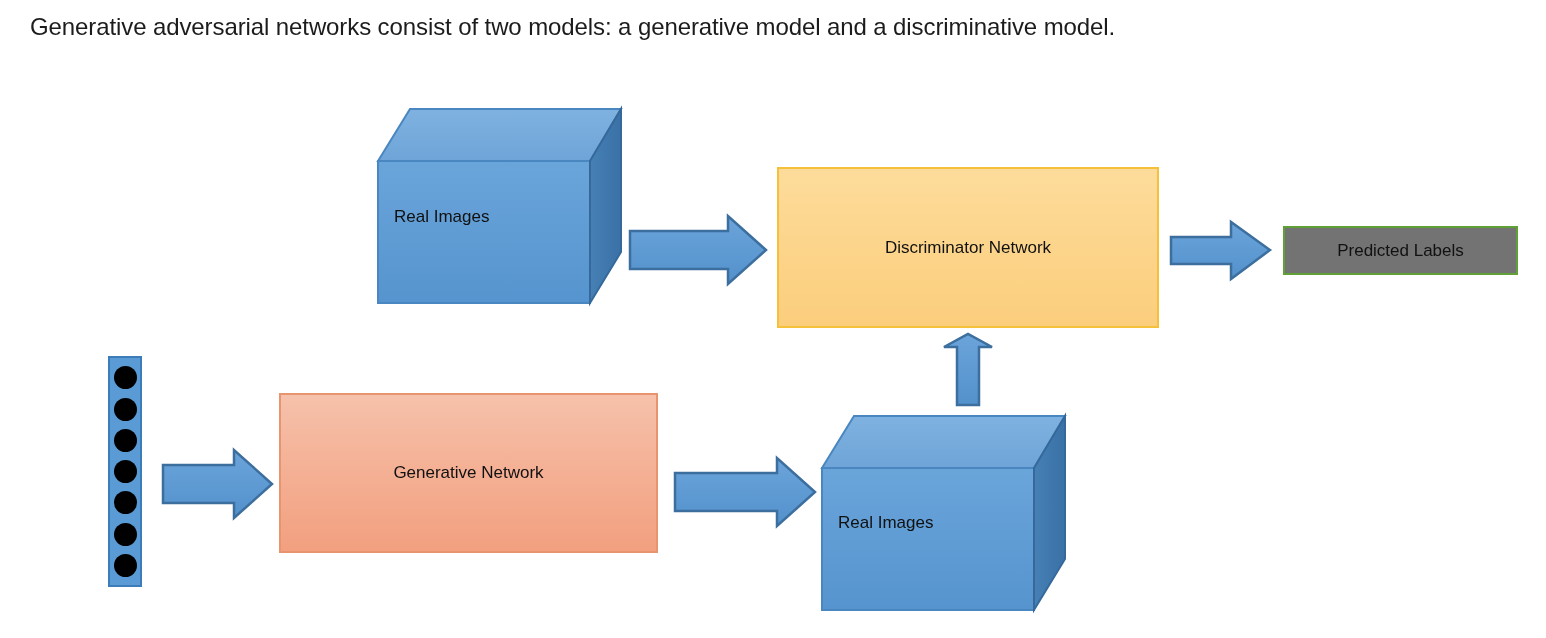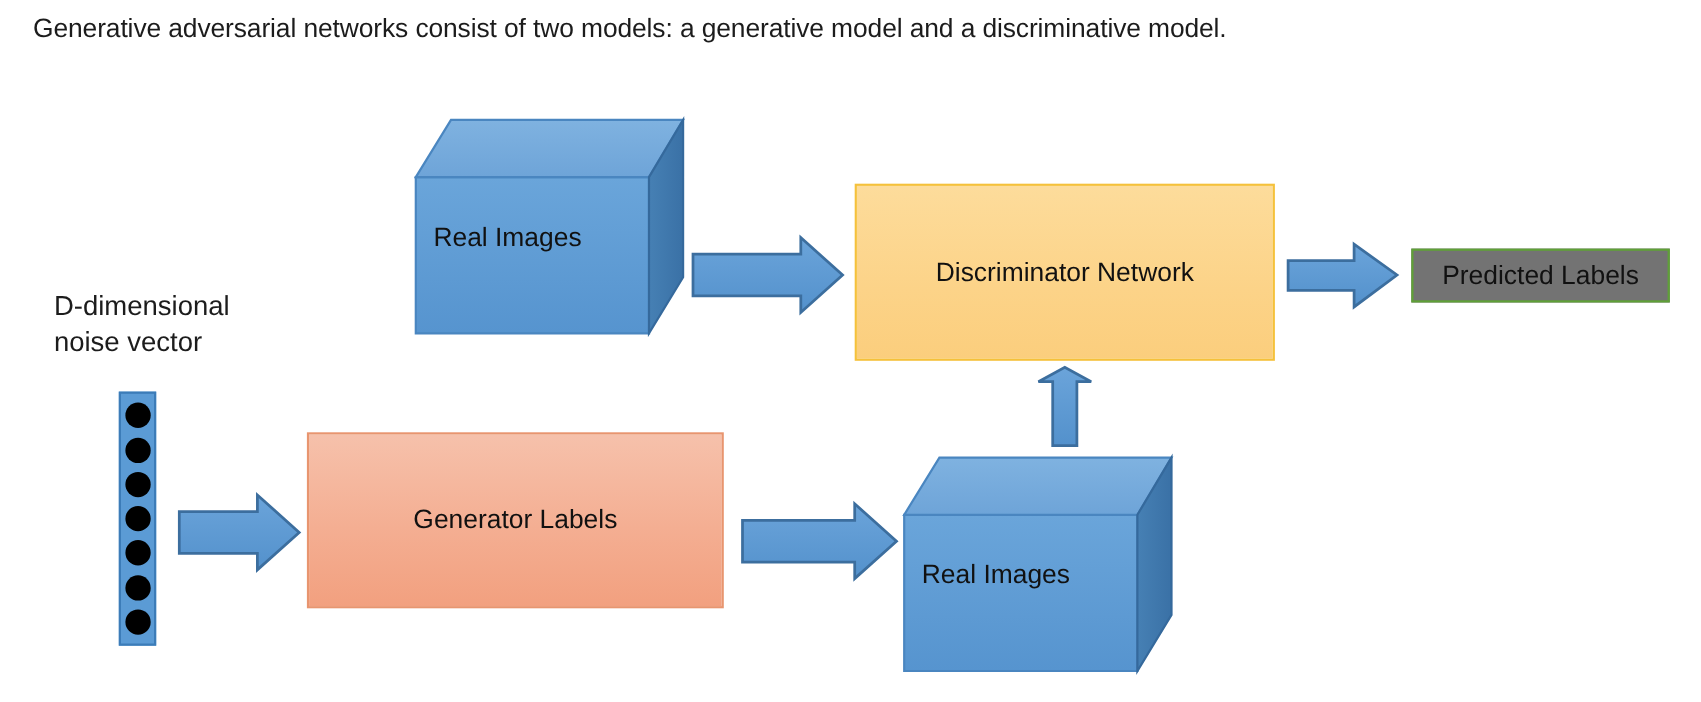--- a/index.html
+++ b/index.html
@@ -39,21 +39,21 @@
     top: 0;
     width: 1546px;
     height: 638px;
     pointer-events: none;
   }
   .layer * { pointer-events: auto; }
 
   
   .shape-label {
     position: absolute;
-    font-size: 24px;
+    font-size: 17px;
     line-height: 30px;
     color: #111111;
     white-space: nowrap;
   }
   .label-free {
     position: absolute;
     font-size: 25px;
     line-height: 33px;
     color: #1c1c1c;
     white-space: nowrap;
@@ -196,37 +196,33 @@
 
     <g>
       <path d="M 1171,237 L 1231,237 L 1231,222 L 1270,250 L 1231,279 L 1231,264 L 1171,264 Z" fill="url(#gradArrow)" stroke="#3C6E9E" stroke-width="2.5" stroke-linejoin="miter"></path>
     </g>
   </svg>
 
   <div class="shape-label cube-label-real">Real Images</div>
 
   <div class="shape-label cube-label-fake">Real Images</div>
 
-  <div class="label-free noise-text">
-    <div>D-dimensional</div>
-    <div>noise vector</div>
-  </div>
 
   <div class="noise-vector" id="noise-vector">
       <div class="noise-dot"></div>
       <div class="noise-dot"></div>
       <div class="noise-dot"></div>
       <div class="noise-dot"></div>
       <div class="noise-dot"></div>
       <div class="noise-dot"></div>
       <div class="noise-dot"></div>
     </div>
 
   <div class="box box-generator">
-    <span class="shape-label">Generator Labels</span>
+    <span class="shape-label">Generative Network</span>
   </div>
 
   <div class="box box-discriminator">
     <span class="shape-label">Discriminator Network</span>
   </div>
 
   <div class="box box-predicted">
     <span class="shape-label">Predicted Labels</span>
   </div>
 

